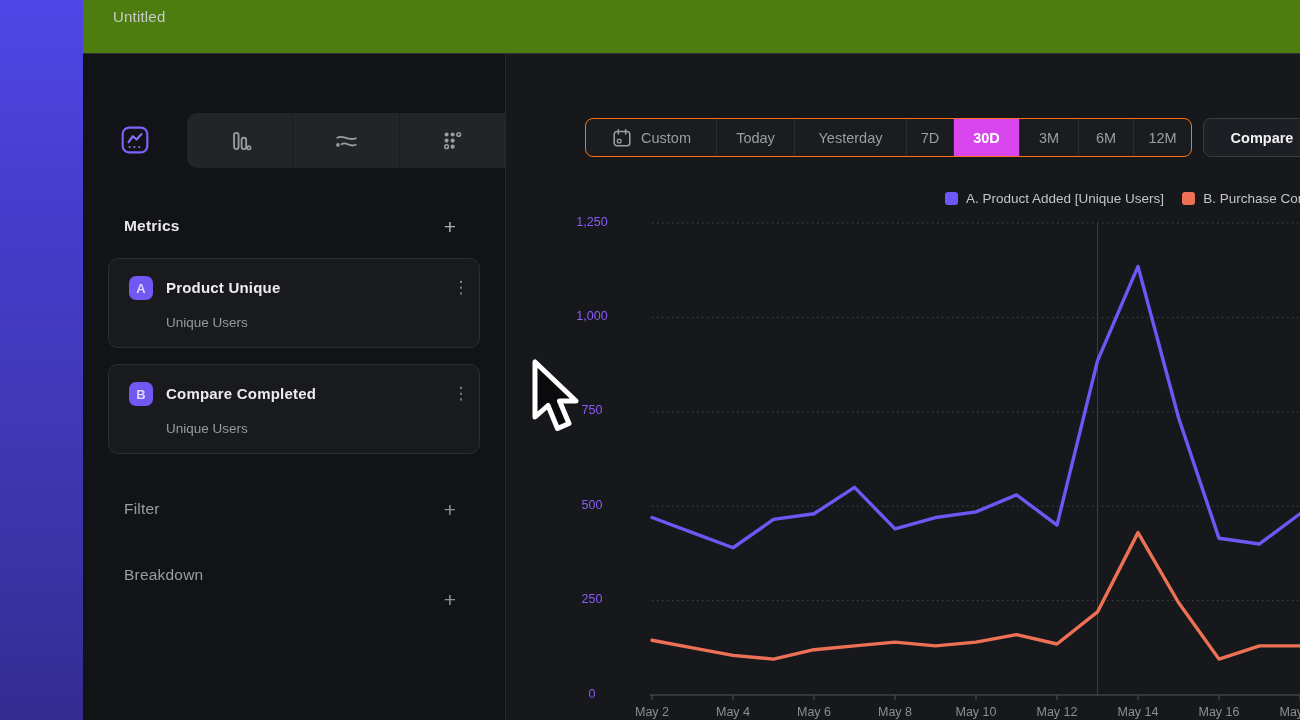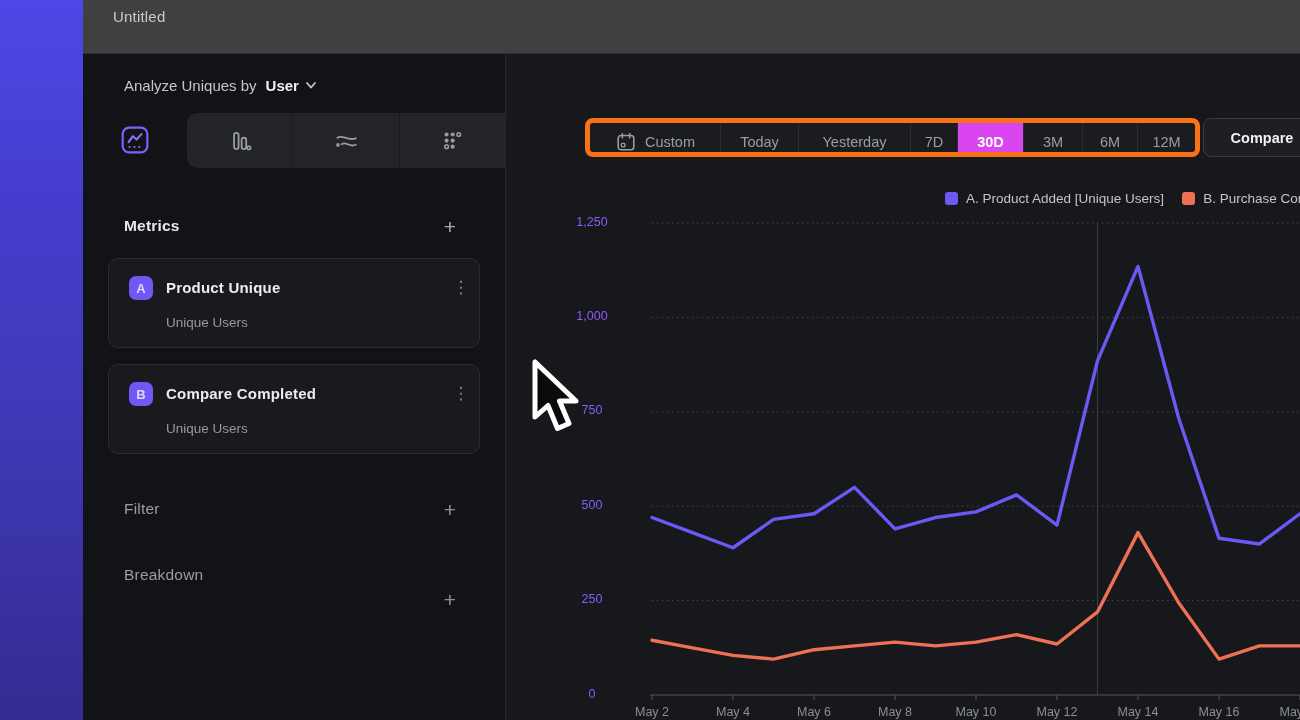--- a/index.html
+++ b/index.html
@@ -10,21 +10,21 @@
     -webkit-font-smoothing:antialiased;
   }
   
   .gradient-strip {
     position:absolute; left:0; top:0; width:83px; height:720px;
     background:linear-gradient(180deg,#4f47e6 0%,#453ccc 30%,#4139b8 55%,#3a32a4 80%,#342c90 100%);
   }
   
   .topbar {
     position:absolute; left:83px; top:0; width:1217px; height:54px;
-    background:#404040; border-bottom:1px solid #2e3036;
+    background:#4d7c0f; border-bottom:1px solid #2e3036;
   }
   .topbar-title {
     position:absolute; left:30px; top:0; height:53px; line-height:34px;
     color:#c9cacd; font-size:15px; letter-spacing:.2px;
   }
   
   .sidebar {
     position:absolute; left:83px; top:54px; width:423px; height:666px;
     background:#121317; border-right:1px solid #292a2f;
   }
@@ -57,21 +57,21 @@
     background:#7158f2; color:#ded7ff; font-size:13px; font-weight:bold;
     display:flex; align-items:center; justify-content:center;
   }
   .metric-title { position:absolute; left:57px; top:20px; color:#ececef; font-size:15px; font-weight:bold; letter-spacing:.2px; }
   .metric-sub { position:absolute; left:57px; top:56px; color:#97999f; font-size:13.5px; }
   .kebab { position:absolute; left:340px; top:16px; width:24px; height:26px; color:#85878d; font-size:17px; text-align:center; cursor:pointer; line-height:26px; }
   
   .main { position:absolute; left:506px; top:54px; width:794px; height:666px; background:#17181c; overflow:hidden; }
   .range-group {
     position:absolute; left:79px; top:64px; height:39px; display:flex;
-    border:5px solid #f97316; border-radius:8px; background:#1b1c20; overflow:hidden;
+    border:1px solid #f97316; border-radius:8px; background:#1b1c20; overflow:hidden;
   }
   .range-btn {
     height:37px; display:flex; align-items:center; justify-content:center; gap:8px;
     color:#9a9da3; font-size:14.5px; cursor:pointer; white-space:nowrap;
   }
   .range-btn + .range-btn { border-left:1px solid #2b2c31; }
   .range-btn.active { background:#d946ef; color:#ffffff; font-weight:bold; }
   .compare-btn {
     position:absolute; left:697px; top:64px; width:118px; height:39px;
     border:1px solid #3b3c43; border-radius:8px; background:#1e1f24;
@@ -94,31 +94,20 @@
 <div class="screen">
 
   <div class="gradient-strip"></div>
 
   <div class="topbar">
     <div class="topbar-title">Untitled</div>
   </div>
 
   <div class="sidebar">
 
-    <div class="analyze-row">
-      <span class="analyze-prefix">Analyze Uniques by</span>
-      <span class="analyze-selected">
-        <span>User</span>
-        <span>
-          <svg width="12" height="12" viewBox="0 0 12 12">
-              <polyline points="2,4 6,8.5 10,4" fill="none" stroke="#c6c8cc" stroke-width="1.8" stroke-linecap="round" stroke-linejoin="round"></polyline>
-            </svg>
-        </span>
-      </span>
-    </div>
 
     <div class="tabs-row">
       <div class="tab-active">
         <span>
           <svg width="30" height="30" viewBox="0 0 28 28">
             <rect x="2.5" y="2.5" width="23" height="23" rx="6" fill="none" stroke="#7e63fb" stroke-width="2"></rect>
             <polyline points="8,16 12,10.5 15.5,13.5 20,8.5" fill="none" stroke="#8a70fc" stroke-width="2" stroke-linecap="round" stroke-linejoin="round"></polyline>
             <circle cx="9" cy="20.5" r="1" fill="#8a70fc"></circle>
               <circle cx="13.5" cy="20.5" r="1" fill="#8a70fc"></circle>
               <circle cx="18" cy="20.5" r="1" fill="#8a70fc"></circle>

